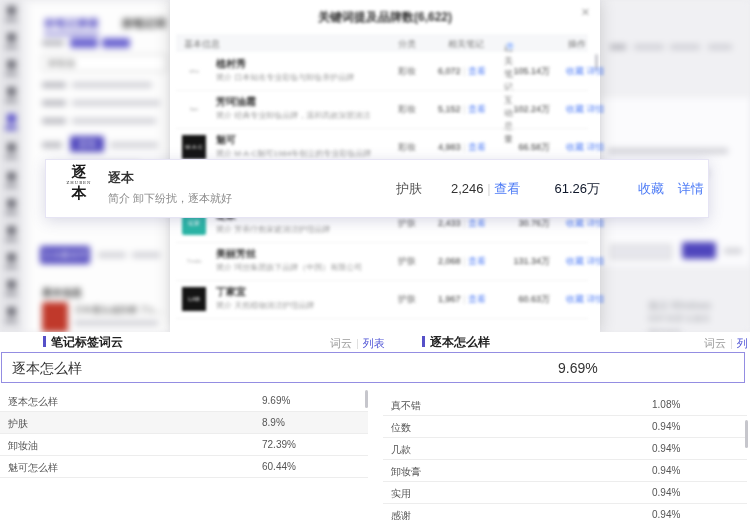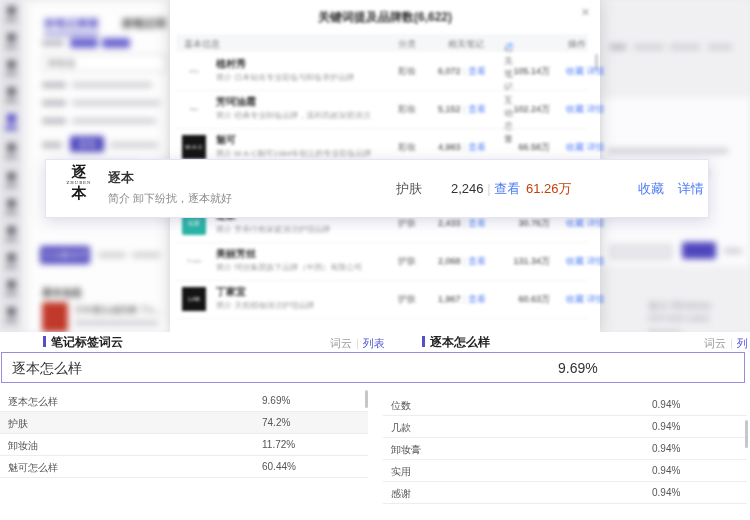--- a/index.html
+++ b/index.html
@@ -56,21 +56,21 @@
 
   
   .hl{position:absolute;left:45px;top:159px;width:662px;height:57px;background:#fff;border:1px solid #e6e4f4;box-shadow:0 3px 14px rgba(70,70,130,.20);z-index:6;}
   .hl-logo{position:absolute;left:14px;top:5px;width:38px;height:46px;text-align:center;font-family:"DejaVu Serif","Liberation Serif",serif;color:#1a1a1a;}
   .hl-logo .big{font-size:15px;font-weight:bold;line-height:15px;display:block;}
   .hl-logo .tiny{font-size:4px;letter-spacing:1px;line-height:6px;display:block;color:#333;}
   .hl-name{position:absolute;left:62px;top:9px;font-size:13px;font-weight:bold;color:#333;}
   .hl-desc{position:absolute;left:62px;top:31px;font-size:11px;color:#8b8b8b;}
   .hl-cat{position:absolute;left:350px;top:20px;font-size:13px;color:#555;}
   .hl-notes{position:absolute;left:405px;top:20px;font-size:13px;color:#333;white-space:nowrap;}
-  .hl-int{position:absolute;left:480px;top:20px;width:74px;font-size:13px;color:#c2410c;}
+  .hl-int{position:absolute;left:480px;top:20px;width:74px;text-align:right;font-size:13px;color:#0f172a;}
   .hl-act{position:absolute;left:592px;top:20px;font-size:13px;color:#4e7cf6;white-space:nowrap;}
   .hl-act span{margin-right:10px;}
 
   
   .bottom{position:absolute;left:0;top:332px;width:750px;height:188px;background:#fff;}
   .sec-head{position:absolute;top:2px;height:16px;font-size:12px;font-weight:bold;color:#222;margin-left:39px;}
   .sec-bar{display:inline-block;width:3px;height:11px;background:#5650c8;margin-right:5px;vertical-align:-1px;}
   .toggle{position:absolute;top:4px;font-size:11px;}
   .tg-cloud{color:#9a9a9a;cursor:pointer;}
   .tg-sep{color:#ddd;margin:0 4px;}
@@ -318,33 +318,37 @@
       <div class="tt-value">9.69%</div>
     </div>
 
     <div class="wtable left">
       <div class="wrow">
           <span class="lab">逐本怎么样</span>
           <span class="val">9.69%</span>
         </div>
       <div class="wrow hov">
           <span class="lab">护肤</span>
-          <span class="val">74.2%</span>
+          <span class="val">8.9%</span>
         </div>
       <div class="wrow">
           <span class="lab">卸妆油</span>
-          <span class="val">11.72%</span>
+          <span class="val">72.39%</span>
         </div>
       <div class="wrow">
           <span class="lab">魅可怎么样</span>
           <span class="val">60.44%</span>
         </div>
     </div>
 
     <div class="wtable right">
+      <div class="wrow">
+          <span class="lab">真不错</span>
+          <span class="val">1.08%</span>
+        </div>
       <div class="wrow">
           <span class="lab">位数</span>
           <span class="val">0.94%</span>
         </div>
       <div class="wrow">
           <span class="lab">几款</span>
           <span class="val">0.94%</span>
         </div>
       <div class="wrow">
           <span class="lab">卸妆膏</span>

